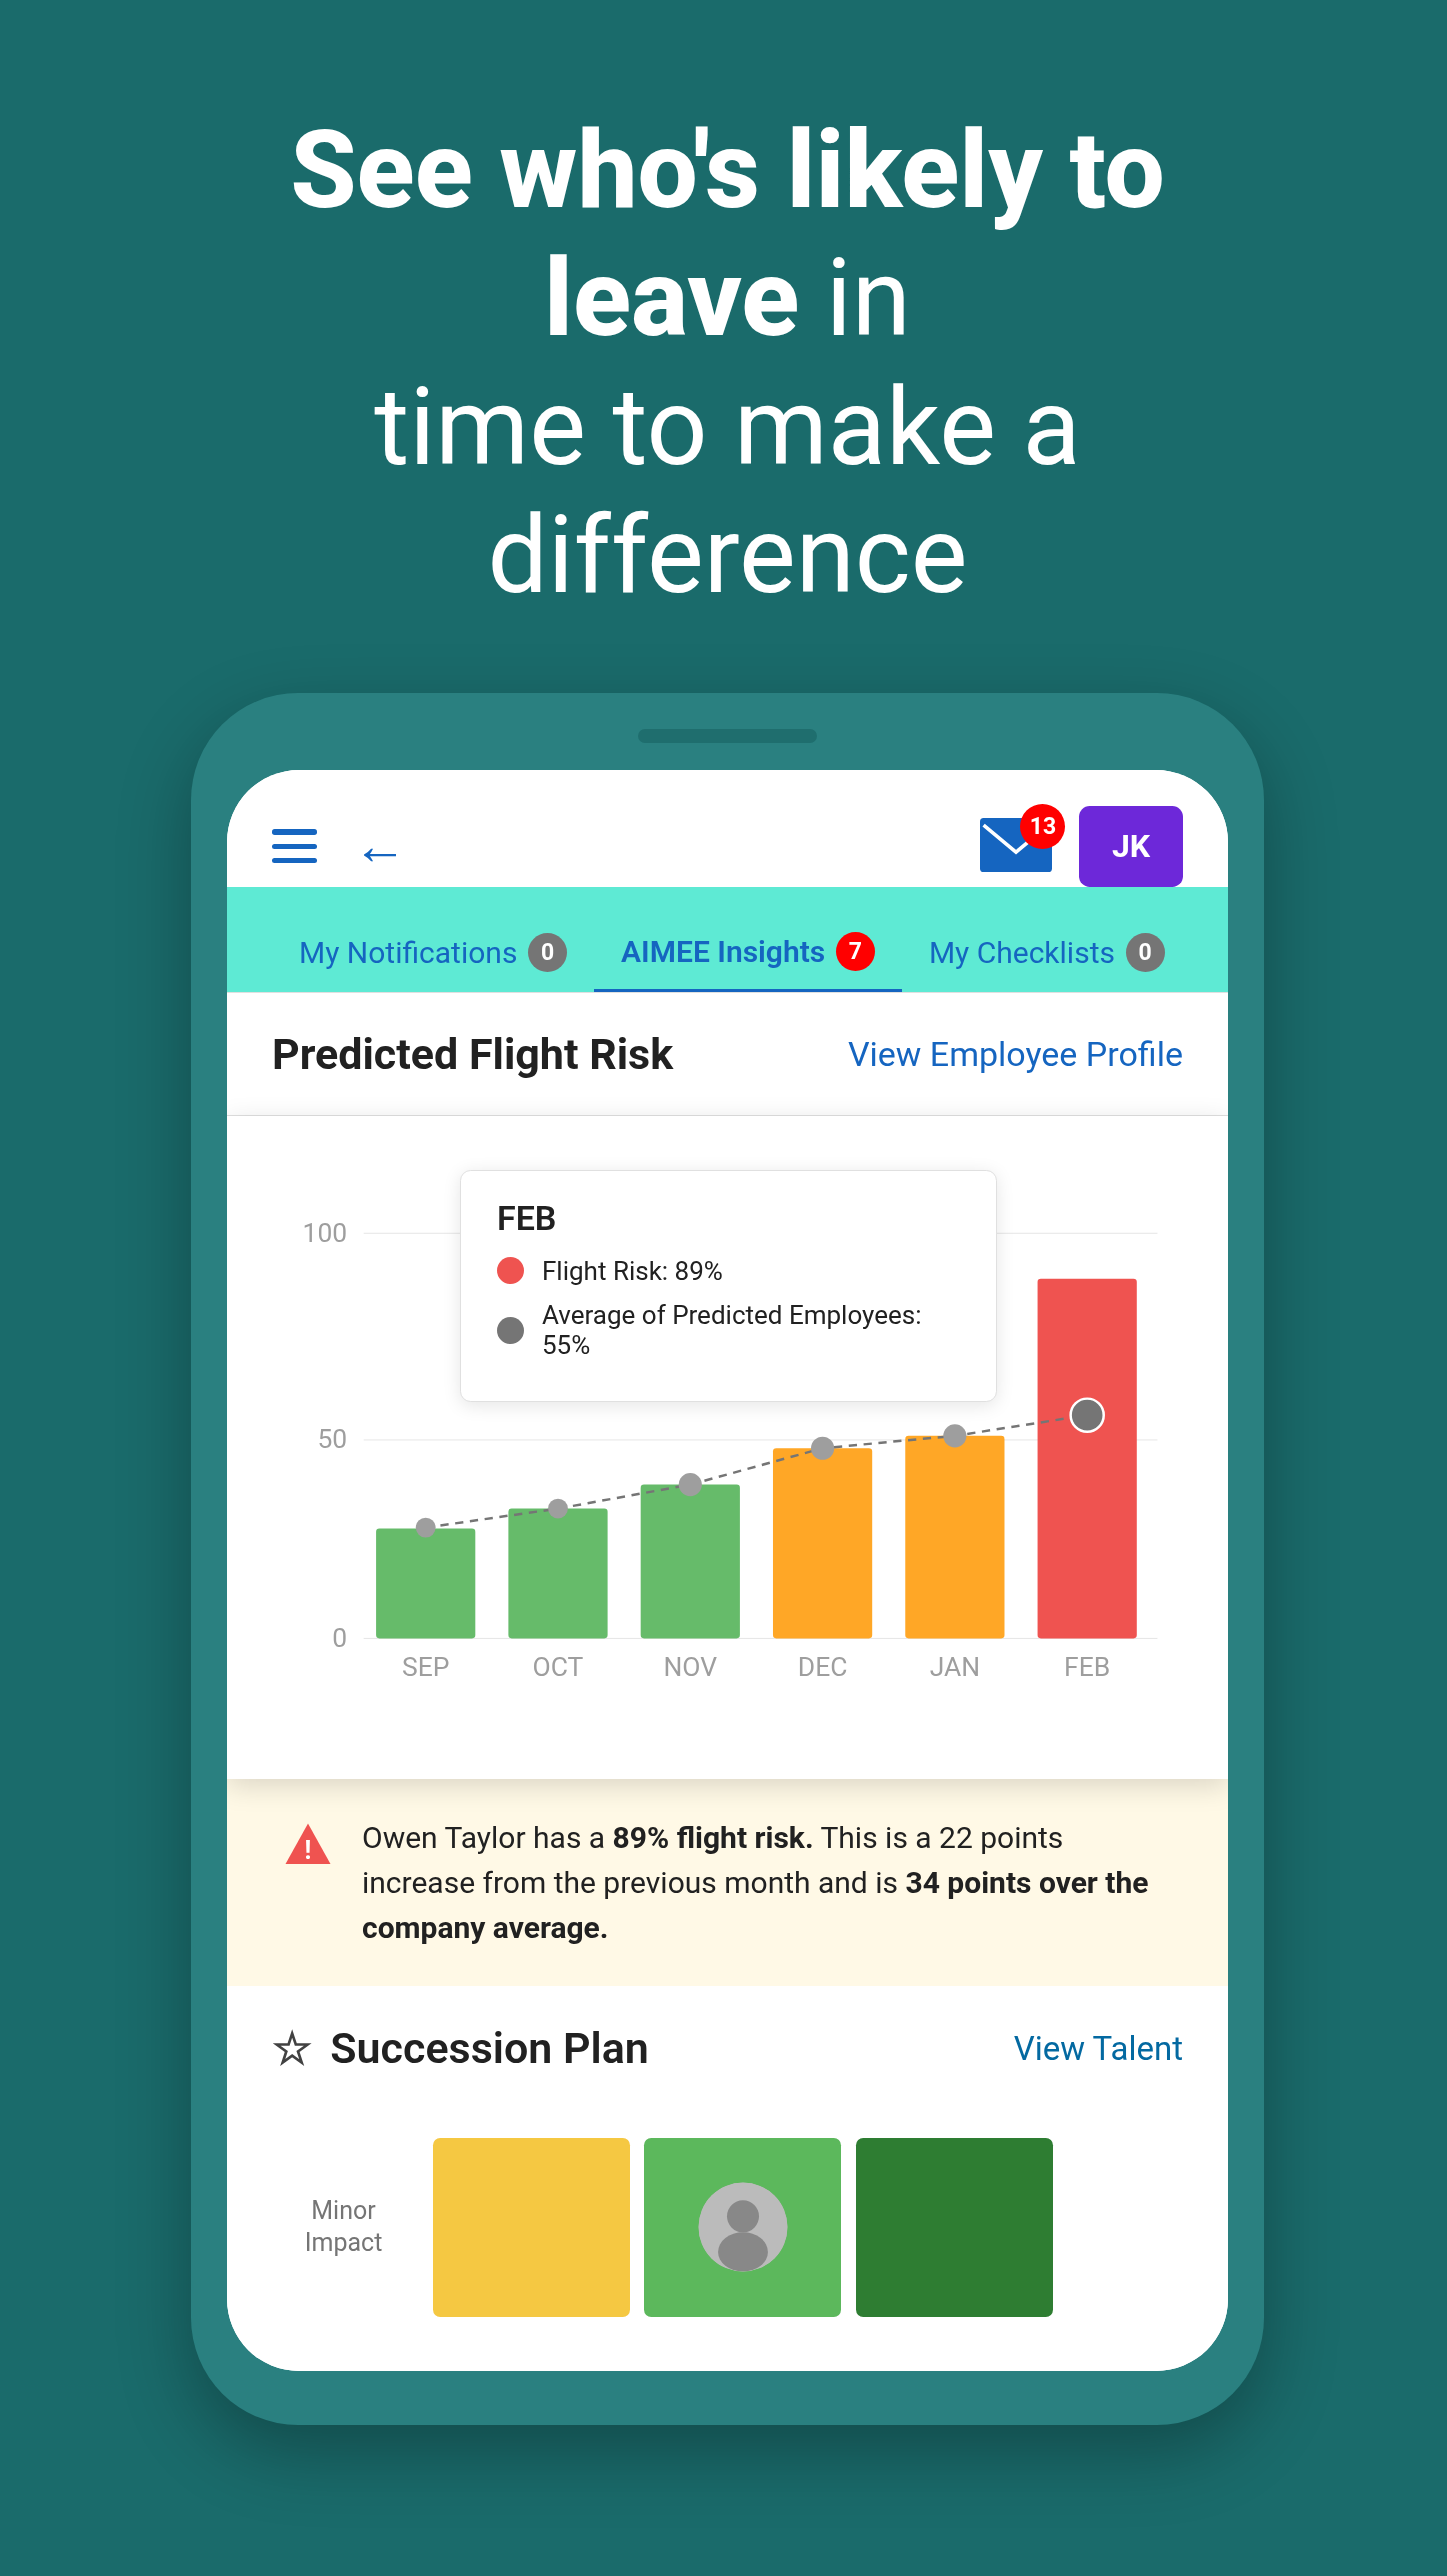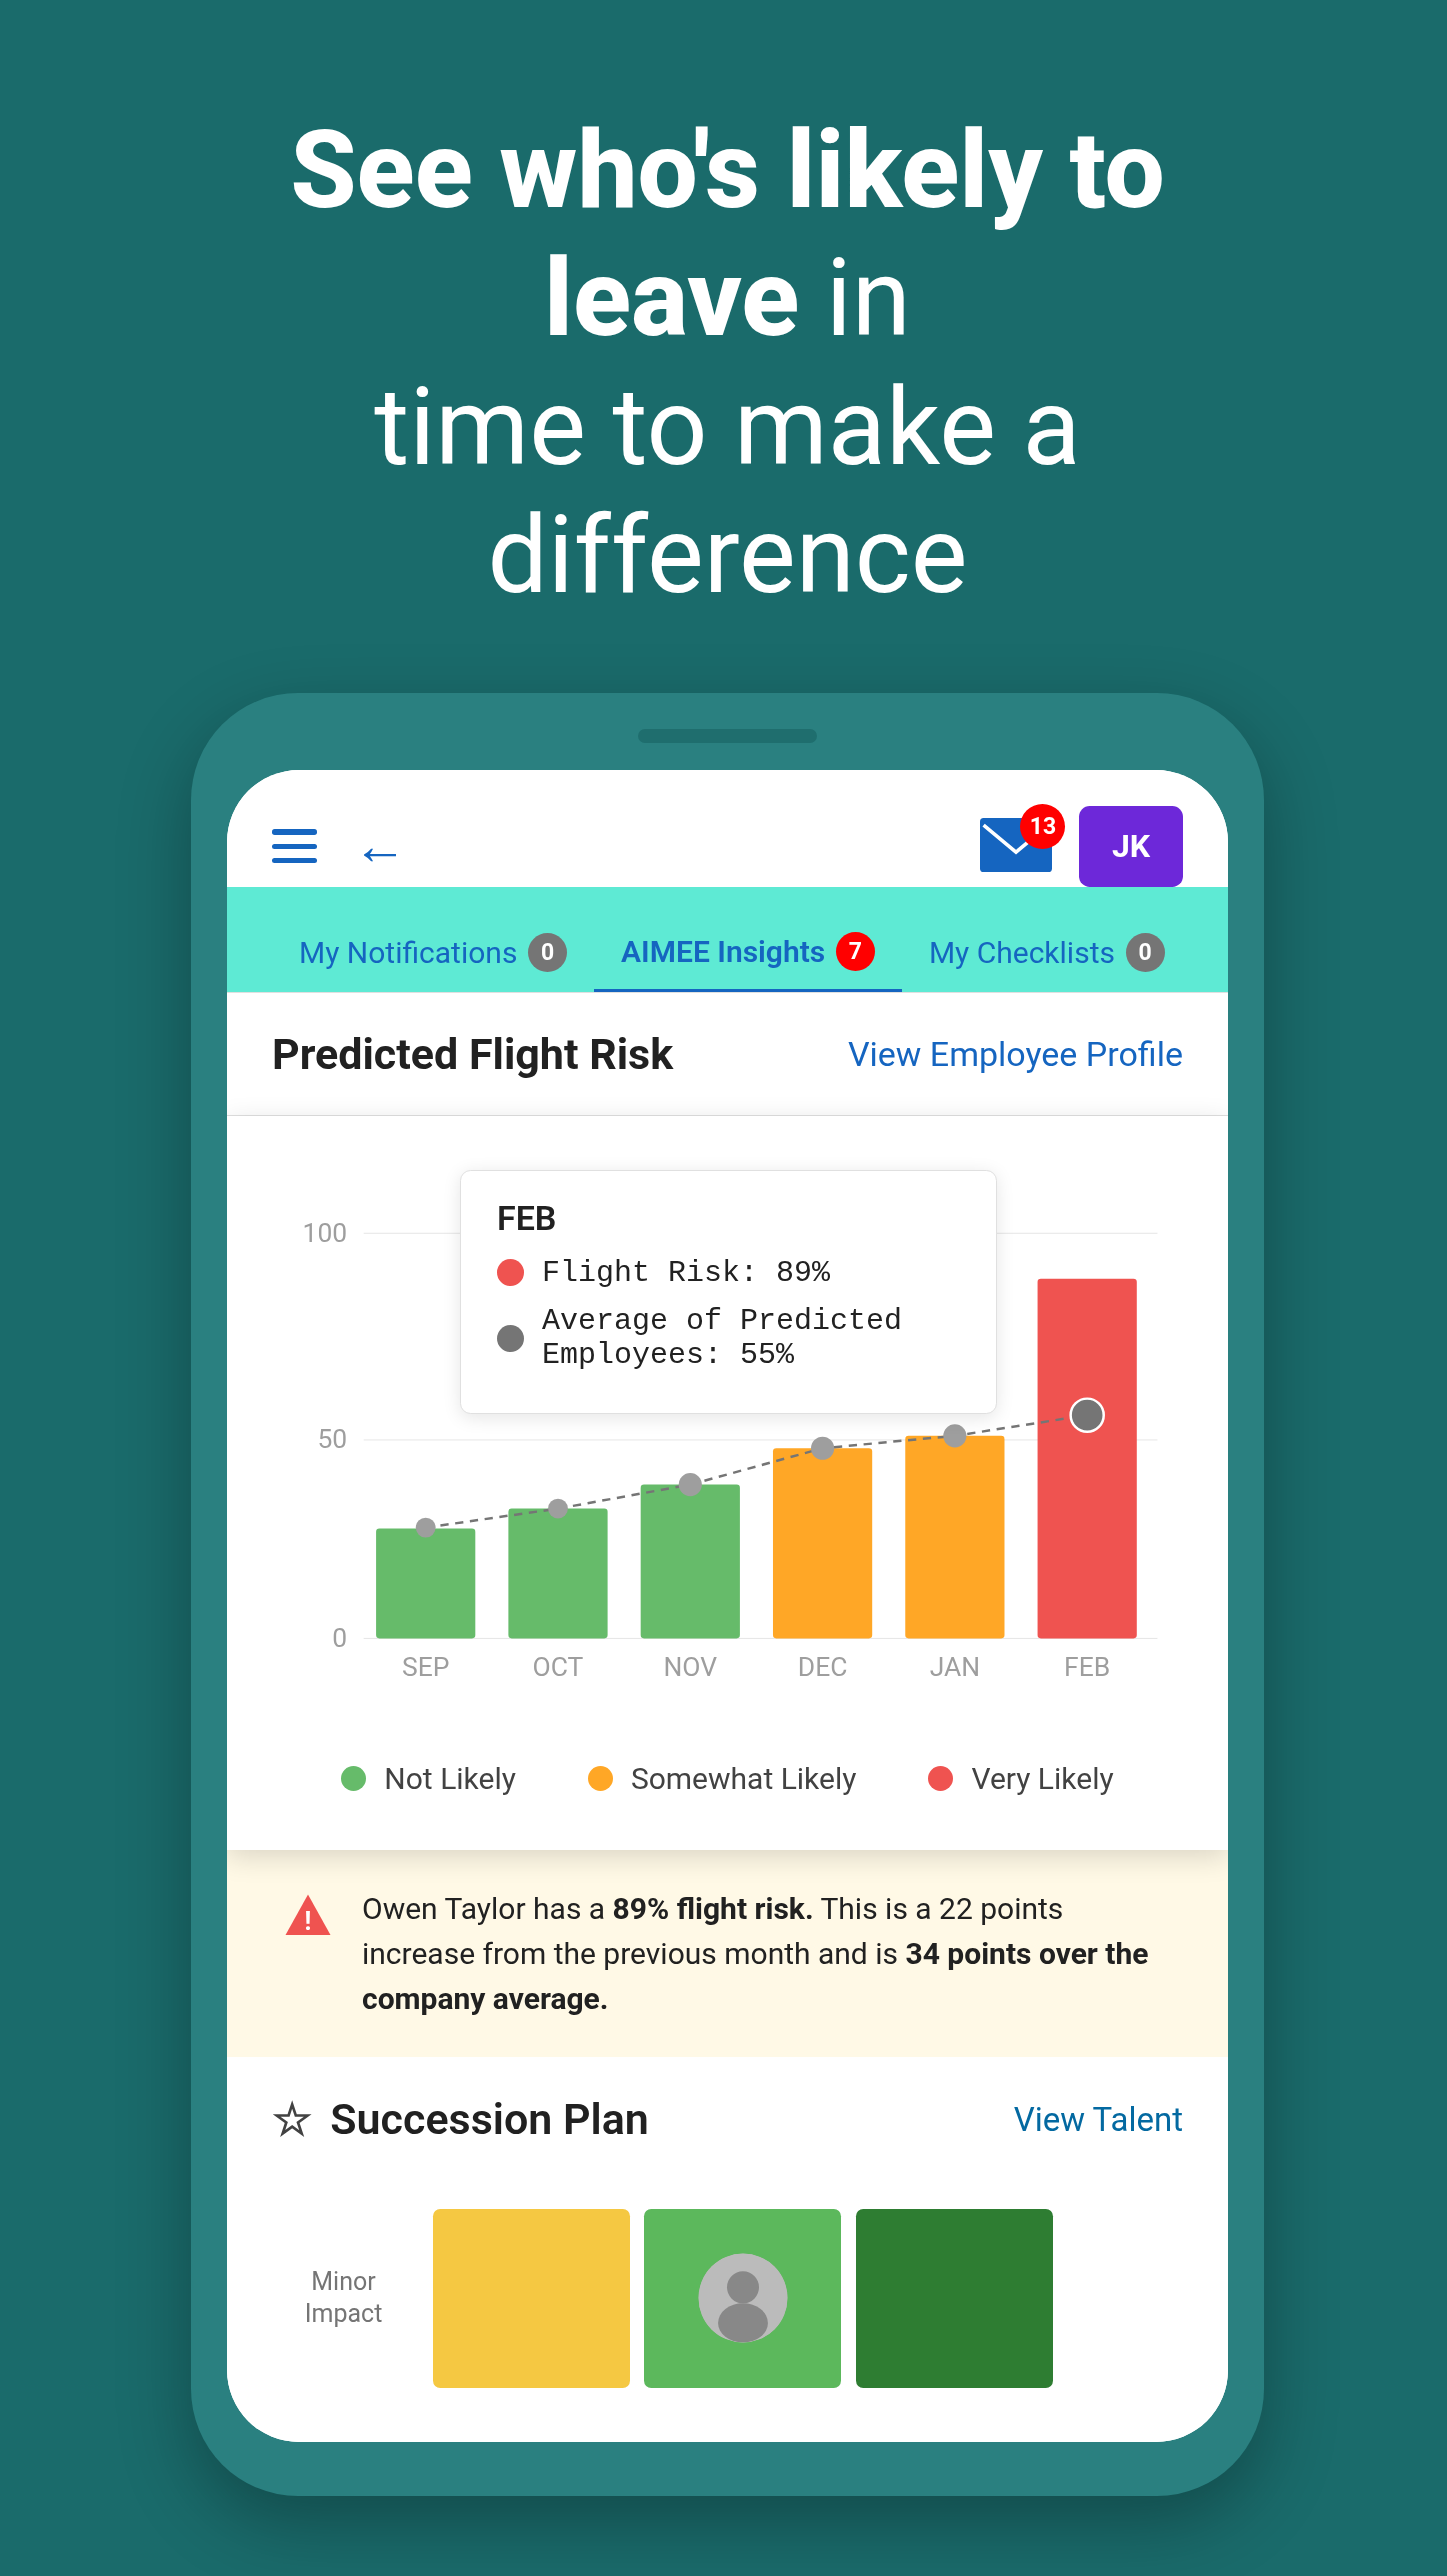--- a/index.html
+++ b/index.html
@@ -237,23 +237,22 @@
       font-weight: 600;
       color: #212121;
       margin-bottom: 18px;
     }
 
     .tooltip-row {
       display: flex;
       align-items: center;
       gap: 18px;
       margin-bottom: 14.3px;
-      font-size: 30px;
+      font-size: 26px;
       color: #212121;
-      font-family: Liberation Mono, monospace;
     }
 
     .tooltip-dot {
       width: 27px;
       height: 27px;
       border-radius: 50%;
       flex-shrink: 0;
     }
 
     
@@ -498,34 +497,20 @@
 
             <text x="175" y="555" font-size="32" fill="#9e9e9e" text-anchor="middle">SEP</text>
             <text x="335" y="555" font-size="32" fill="#9e9e9e" text-anchor="middle">OCT</text>
             <text x="495" y="555" font-size="32" fill="#9e9e9e" text-anchor="middle">NOV</text>
             <text x="655" y="555" font-size="32" fill="#9e9e9e" text-anchor="middle">DEC</text>
             <text x="815" y="555" font-size="32" fill="#9e9e9e" text-anchor="middle">JAN</text>
             <text x="975" y="555" font-size="32" fill="#9e9e9e" text-anchor="middle">FEB</text>
           </svg>
         </div>
 
-        <div class="chart-legend">
-          <div class="legend-item">
-            <div class="legend-dot" style="background:#66bb6a;"></div>
-            <span>Not Likely</span>
-          </div>
-          <div class="legend-item">
-            <div class="legend-dot" style="background:#ffa726;"></div>
-            <span>Somewhat Likely</span>
-          </div>
-          <div class="legend-item">
-            <div class="legend-dot" style="background:#ef5350;"></div>
-            <span>Very Likely</span>
-          </div>
-        </div>
 
       </div>
 
       <div class="alert-section">
         <svg class="alert-icon" viewBox="0 0 60 60">
           <polygon points="30,5 55,50 5,50" fill="#ef5350"></polygon>
           <text x="30" y="44" font-size="28" fill="white" text-anchor="middle" font-weight="bold">!</text>
         </svg>
         <div class="alert-text">
           <span>Owen Taylor has a </span><strong>89% flight risk.</strong><span> This is a 22 points increase from the previous month and is </span><strong>34 points over the company average.</strong>

